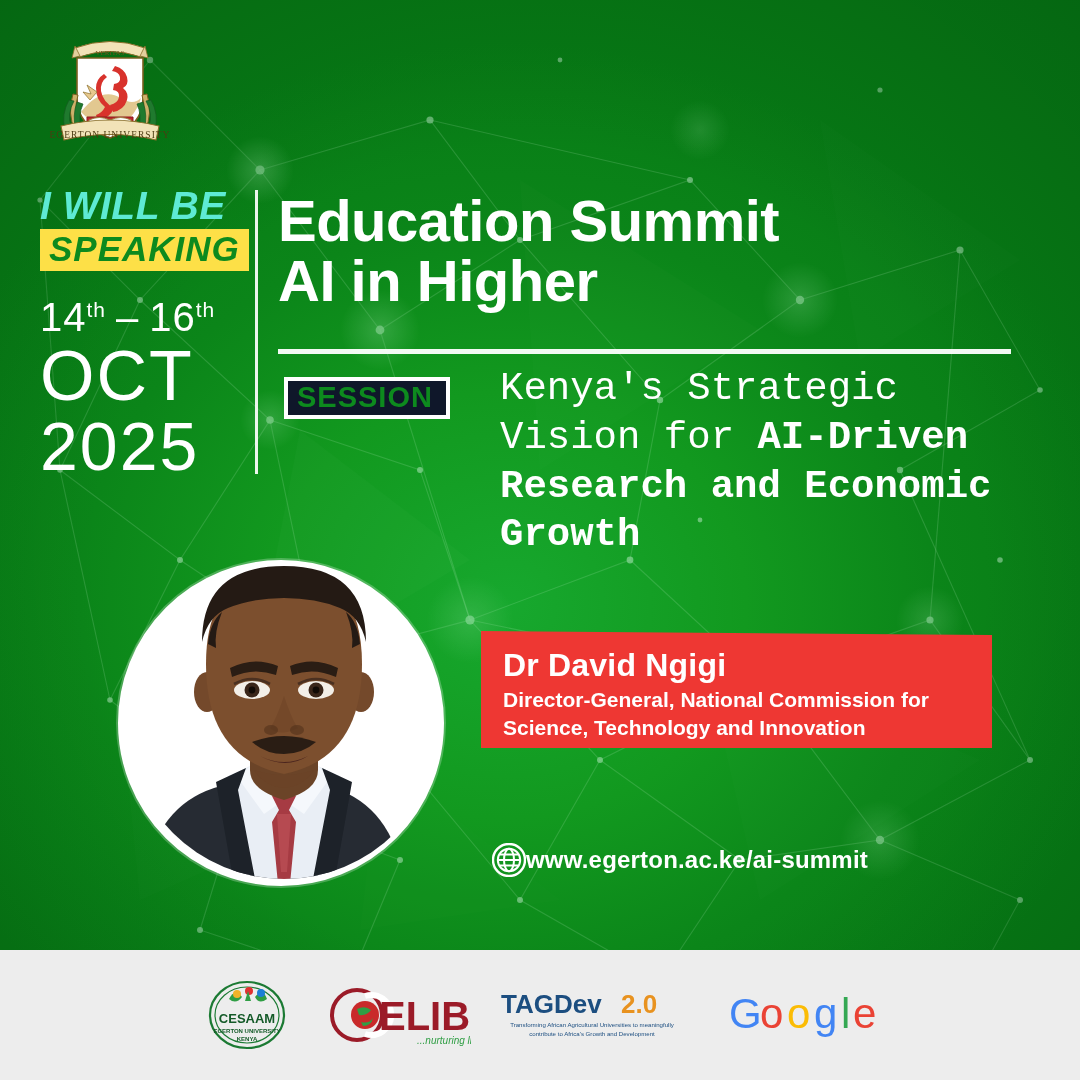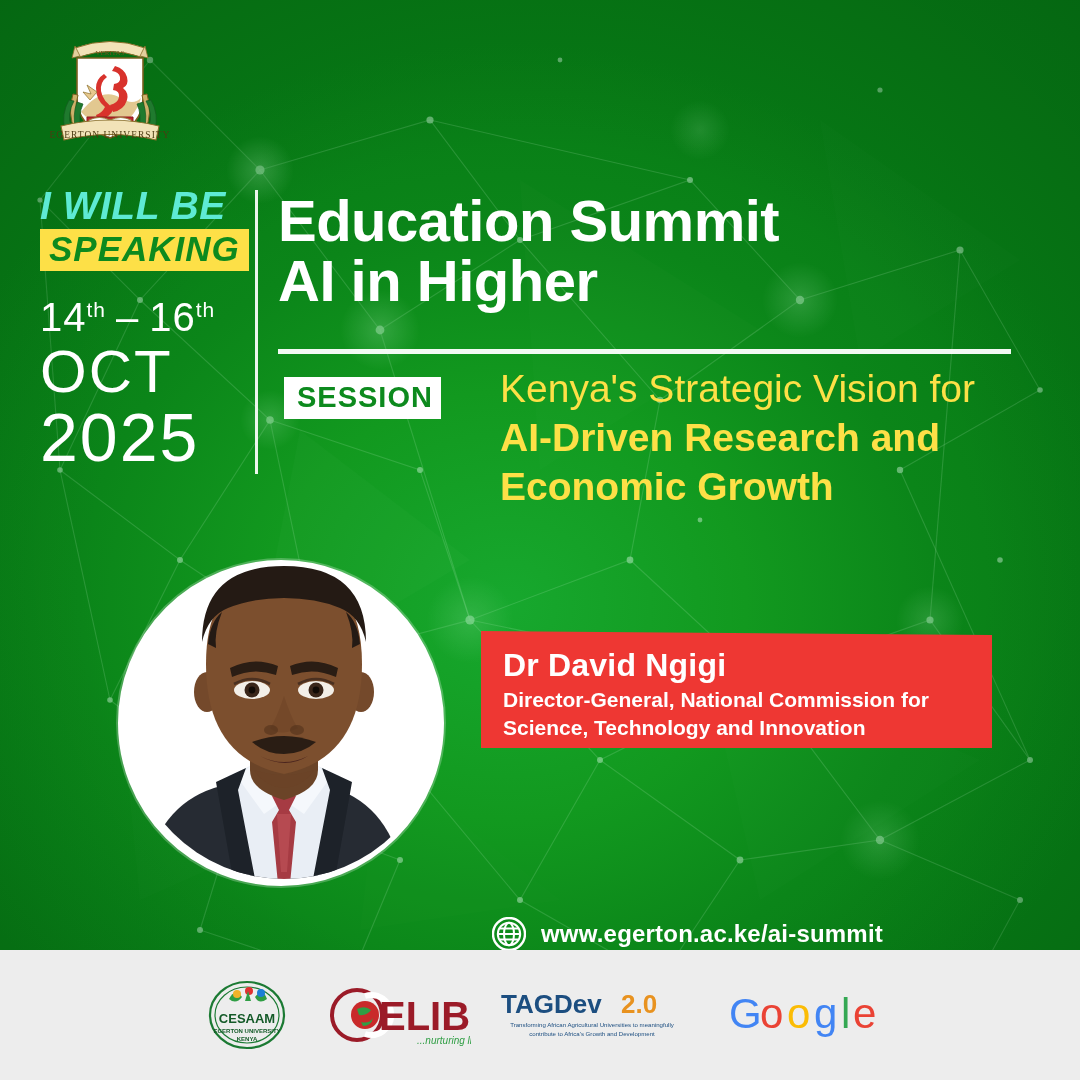--- a/index.html
+++ b/index.html
@@ -39,49 +39,49 @@
     font-weight:900;font-style:italic;font-size:35px;letter-spacing:1px;
     color:#0d8a1e;line-height:1;white-space:nowrap;
   }
   .dates{
     margin-top:26px;color:#fff;font-size:40px;font-weight:400;letter-spacing:1px;
     white-space:nowrap;line-height:1;
   }
   .dates sup{font-size:21px;vertical-align:super;font-weight:500;}
   .dates .dash{margin:0 10px;}
   .bigmonth{
-    color:#fff;font-size:60px;font-weight:400;line-height:.96;letter-spacing:2px;
+    color:#fff;font-size:70px;font-weight:400;line-height:.96;letter-spacing:2px;
     margin-top:6px;
   }
   .bigyear{
     color:#fff;font-size:68px;font-weight:400;line-height:1;letter-spacing:2px;
     margin-top:2px;
   }
   .vdiv{position:absolute;left:255px;top:190px;width:3px;height:284px;background:rgba(255,255,255,.92);}
 
   
   .title{
     position:absolute;left:278px;top:191px;width:740px;
     color:#fff;font-size:58px;font-weight:700;line-height:1.04;letter-spacing:-.5px;
   }
   .hrule{position:absolute;left:278px;top:349px;width:733px;height:5px;background:rgba(255,255,255,.95);}
 
   
   .sessionrow{position:absolute;left:284px;top:372px;width:730px;}
   .sessionbadge{
-    display:inline-block;border:4px solid #ffffff;background:#ffffff;
-    padding:2px 4px 3px 9px;vertical-align:top;margin-top:5px;
+    display:inline-block;border:4px solid #ffffff;background:#0f172a;
+    padding:2px 13px 3px 9px;vertical-align:top;margin-top:5px;
   }
   .sessionbadge span{
     color:#0d8a1e;font-size:29px;font-weight:900;letter-spacing:1px;line-height:1;
     display:block;
   }
   .sessiontext{
     position:absolute;left:500px;top:365px;width:520px;
-    color:#fde047;font-size:39px;font-weight:400;line-height:1.25;
+    color:#ffffff;font-size:39px;font-weight:400;line-height:1.25;font-family:Liberation Mono, monospace;
   }
   .sessiontext b{font-weight:800;}
 
   
   .photo-wrap{position:absolute;left:105px;top:505px;width:362px;height:380px;}
   .photo-ring{
     position:absolute;left:13px;top:55px;width:326px;height:326px;
     border-radius:50%;border:6px solid #ffffff;box-sizing:border-box;
     background:#ffffff;
     box-shadow:0 0 0 2px rgba(255,255,255,.25);
@@ -96,21 +96,21 @@
   .redbanner{
     position:absolute;left:481px;top:631px;width:511px;height:117px;
     background:#ee3733;
     clip-path:polygon(0 0, 100% 3.5%, 100% 100%, 0 100%);
   }
   .redinner{position:absolute;left:503px;top:648px;width:480px;}
   .spk-name{color:#fff;font-size:32px;font-weight:800;line-height:1.1;letter-spacing:.2px;}
   .spk-role{color:#fff;font-size:21px;font-weight:700;line-height:1.32;margin-top:3px;}
 
   
-  .urlrow{position:absolute;left:492px;top:917px;display:flex;align-items:center;gap:15px;justify-content:flex-end;}
+  .urlrow{position:absolute;left:492px;top:843px;display:flex;align-items:center;justify-content:flex-end;}
   .globe{width:34px;height:34px;display:block;}
   .urltext{color:#fff;font-size:24px;font-weight:800;letter-spacing:.2px;}
 
   
   .footer{
     position:absolute;left:0;top:950px;width:1080px;height:130px;background:#ededed;
     display:flex;align-items:center;justify-content:center;gap:0;
   }
   .flogo{display:flex;align-items:center;justify-content:flex-start;}
   .f-cesaam{width:100px;}

